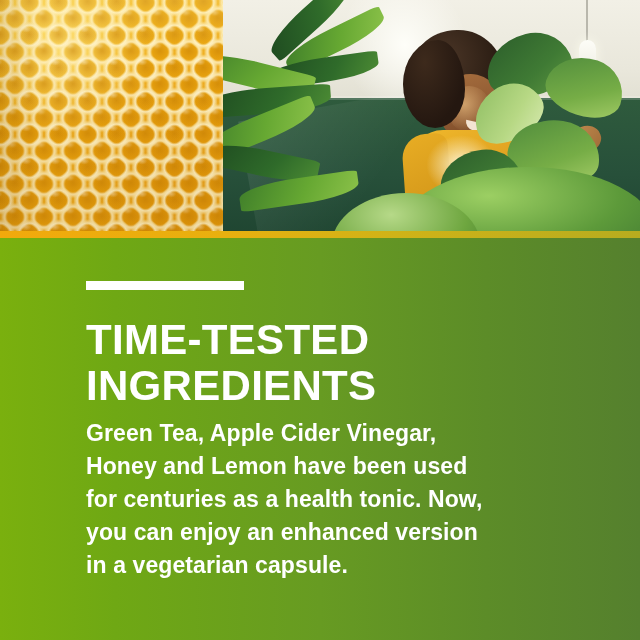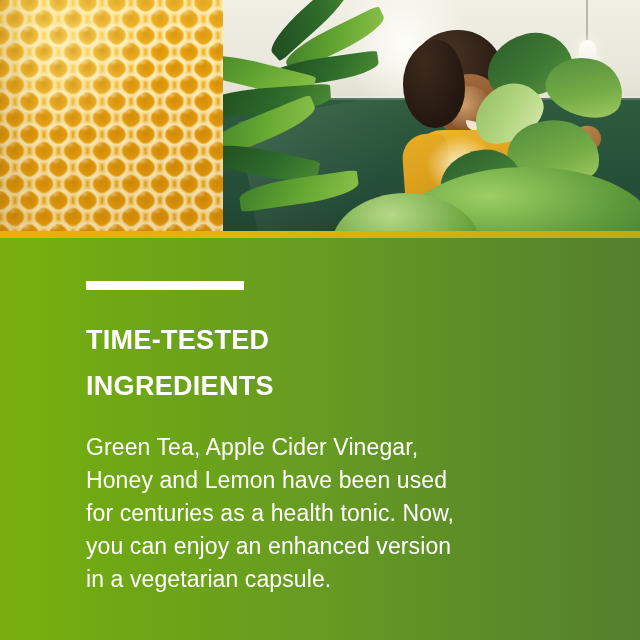--- a/index.html
+++ b/index.html
@@ -292,35 +292,35 @@
     width: 158px;
     height: 9px;
     background: #ffffff;
     margin: 0 0 27px 0;
   }
 
   .headline {
     margin: 0;
     color: #ffffff;
     font-family: "Liberation Sans", sans-serif;
-    font-size: 27px;
+    font-size: 42px;
     line-height: 46px;
     font-weight: 700;
     letter-spacing: .3px;
     text-transform: uppercase;
     white-space: pre-line;
   }
 
   .body-copy {
-    margin: 22px 0 0 0;
+    margin: 8px 0 0 0;
     color: #ffffff;
     font-family: "Liberation Sans", sans-serif;
     font-size: 23px;
     line-height: 33px;
-    font-weight: 400;
+    font-weight: 700;
     letter-spacing: .1px;
     max-width: 452px;
     white-space: pre-line;
   }
 </style>
 </head>
 <body>
 
 <div class="promo-card">
 

